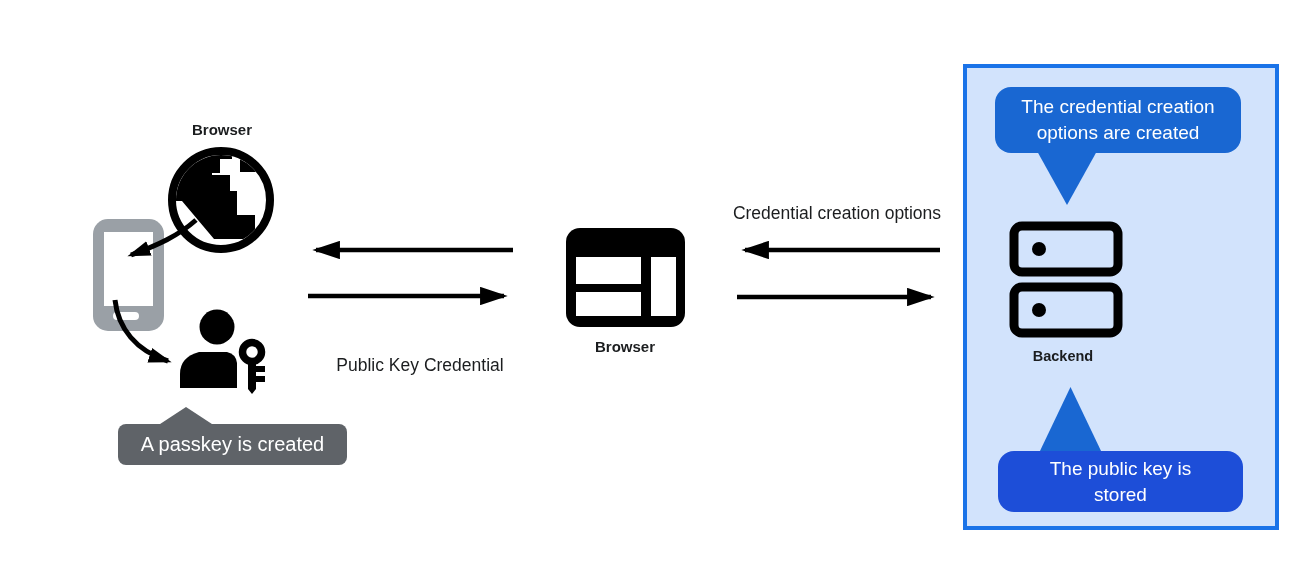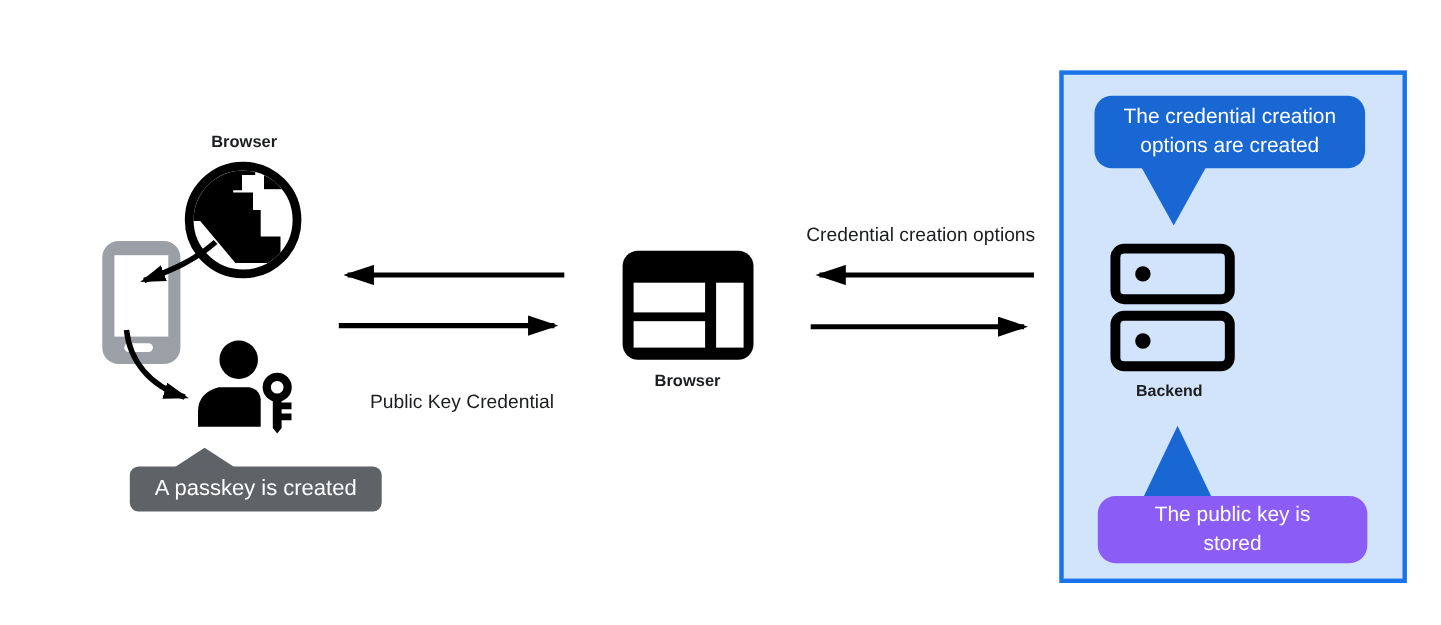--- a/index.html
+++ b/index.html
@@ -29,21 +29,21 @@
   .tip{position:absolute;color:#ffffff;display:flex;flex-direction:column;
        align-items:center;justify-content:center;text-align:center;}
   #passkey-tip-rect{left:118px;top:424px;width:229px;height:41px;background:#5f6368;
        border-radius:8px;font-size:20px;}
   #passkey-tip-pointer{left:157px;top:407px;width:58px;height:19px;background:#5f6368;
        clip-path:polygon(50% 0,100% 100%,0 100%);}
   #cco-tip-rect{left:995px;top:87px;width:246px;height:66px;background:#1967d2;
        border-radius:16px;font-size:19px;line-height:1.35;}
   #cco-tip-pointer{left:1037px;top:151px;width:60px;height:54px;background:#1967d2;
        clip-path:polygon(0 0,100% 0,50% 100%);}
-  #stored-tip-rect{left:998px;top:451px;width:245px;height:61px;background:#8b5cf6;
+  #stored-tip-rect{left:998px;top:451px;width:245px;height:61px;background:#1d4ed8;
        border-radius:16px;font-size:19px;line-height:1.35;}
   #stored-tip-pointer{left:1039px;top:387px;width:63px;height:66px;background:#1967d2;
        clip-path:polygon(50% 0,100% 100%,0 100%);}
 </style>
 </head>
 <body>
 
 <div id="canvas">
 
   <div class="abs" id="backend-panel"></div>

